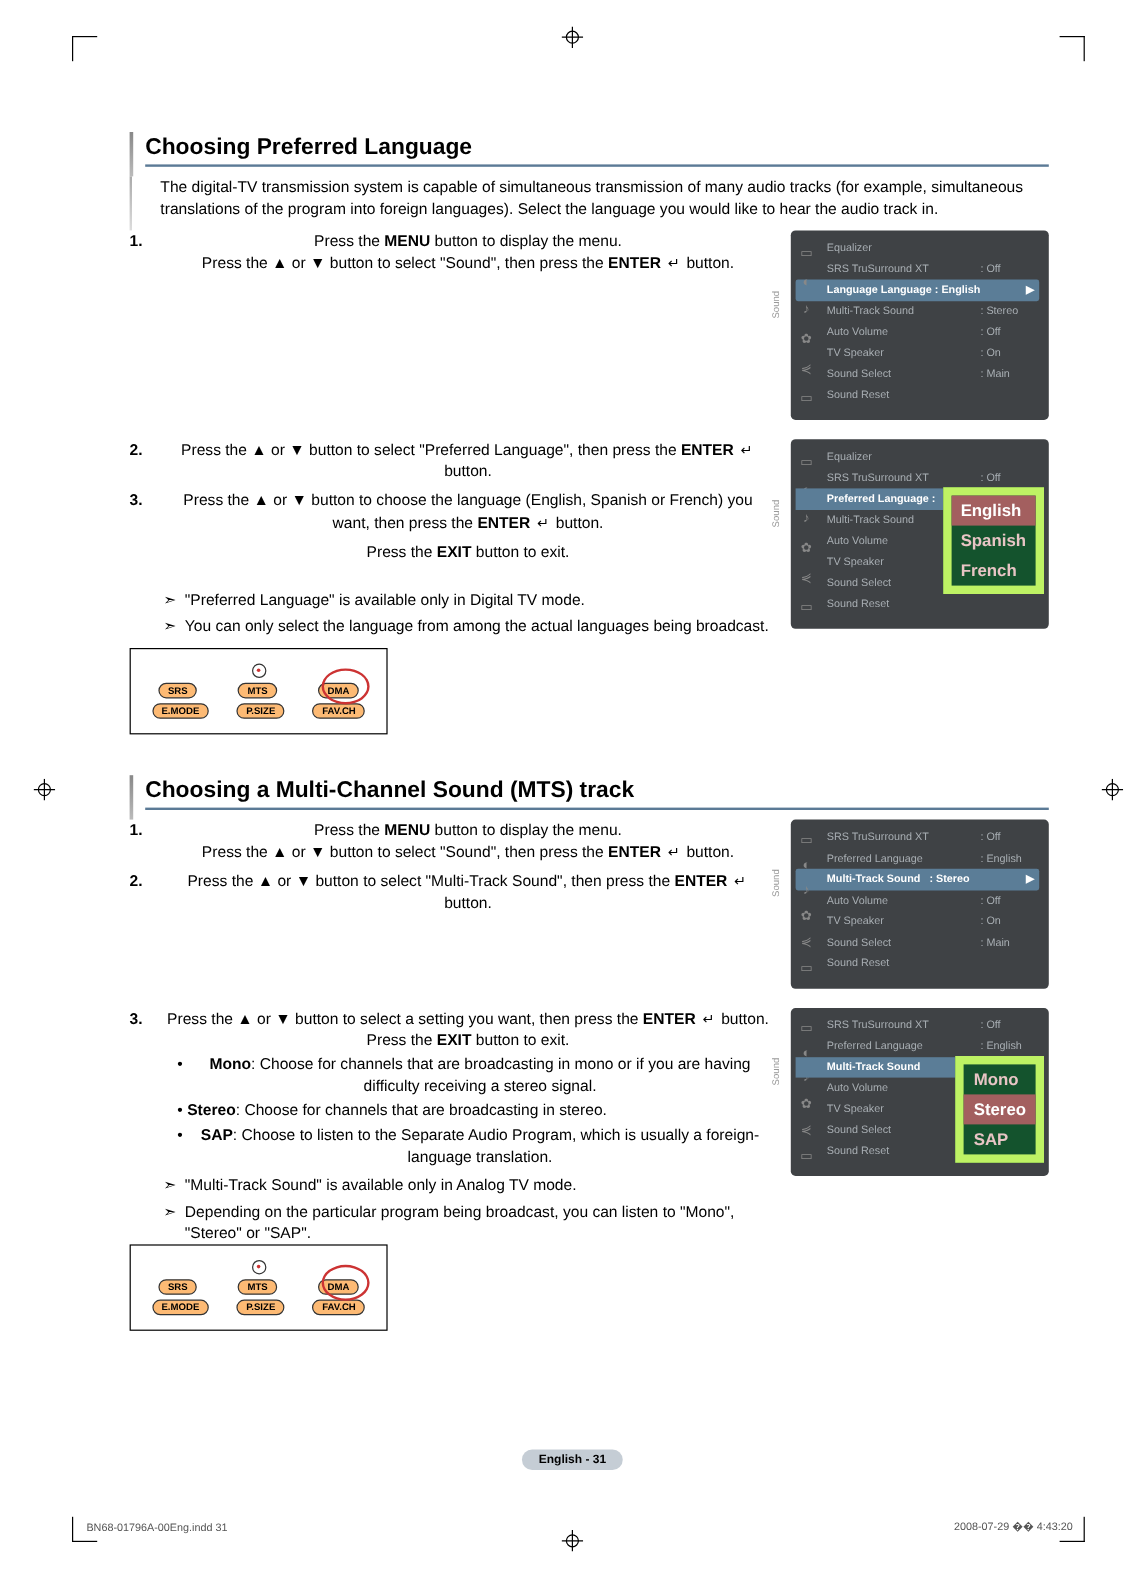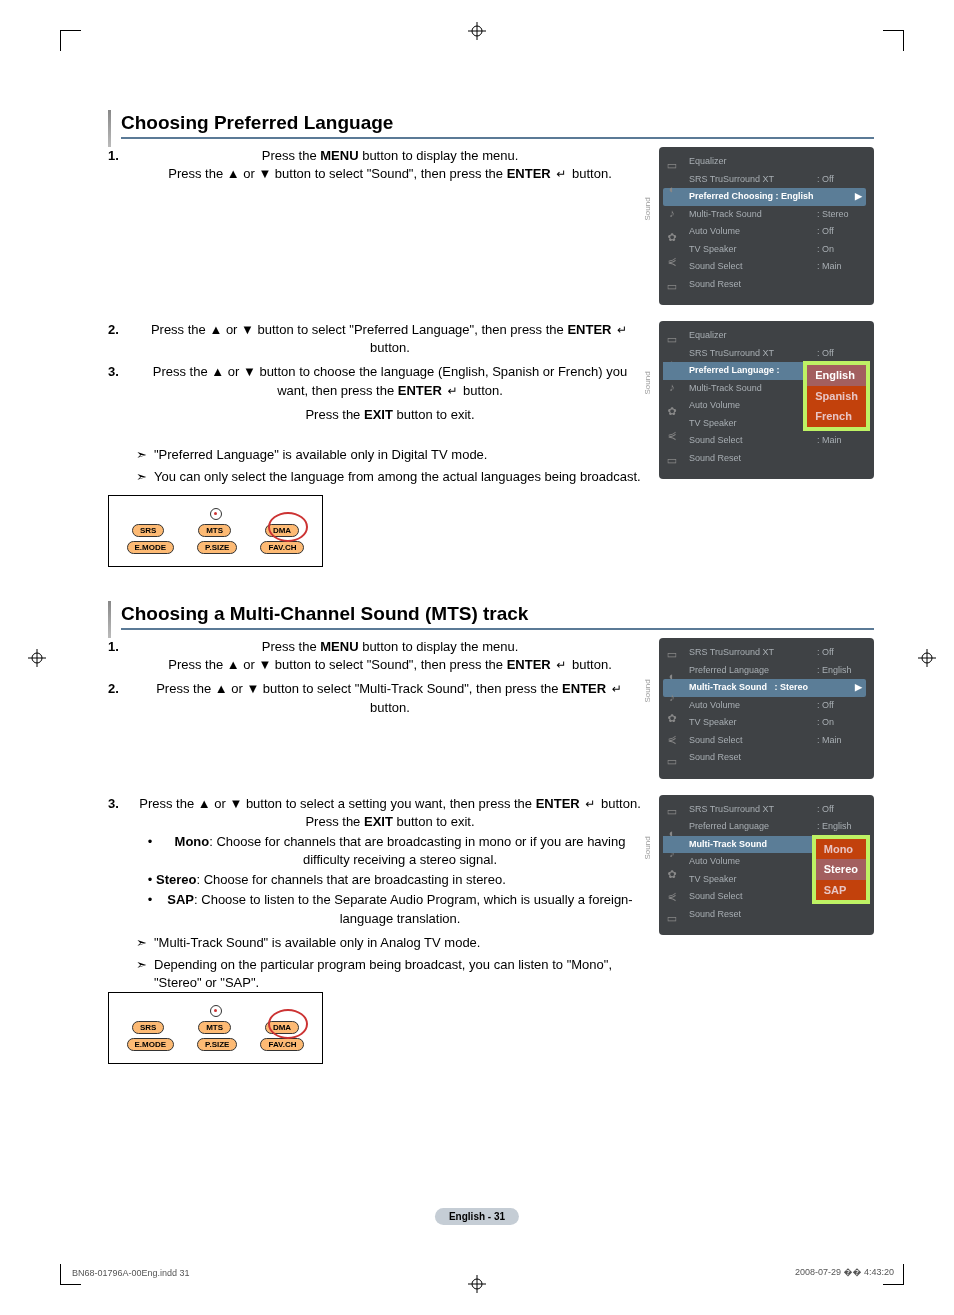--- a/index.html
+++ b/index.html
@@ -39,21 +39,21 @@
   
   .tv-box { background:#3f4245; border-radius:4px; padding:6px 8px 12px 4px; margin-bottom:16px; font-size:9px; color:#a8aeb3; position:relative; }
   .tv-row { display:flex; justify-content:space-between; padding:2px 4px 2px 26px; line-height:1.5; }
   .tv-row.hl { background:#5b7d97; color:#fff; font-weight:bold; border-radius:2px; }
   .tv-row.hl2 { background:#5b7d97; color:#fff; font-weight:bold; }
   .tv-val { color:#a8aeb3; min-width:45px; text-align:left; }
   .tv-icons { position:absolute; left:4px; top:6px; bottom:6px; width:18px; display:flex; flex-direction:column; justify-content:space-around; align-items:center; }
   .tv-icons span { color:#888; font-size:11px; }
   .tv-side-label { position:absolute; left:-12px; top:50%; transform:rotate(-90deg) translateX(10px); transform-origin:left center; font-size:8px; color:#999; }
   .tv-arrow { color:#fff; }
-  .dropdown { position:absolute; right:-4px; background:#c2410c; border:4px solid #bef264; font-size:11px; color:#e8c5c5; z-index:5; }
+  .dropdown { position:absolute; right:-4px; background:#14532d; border:7px solid #bef264; font-size:14px; color:#e8c5c5; z-index:5; }
   .dropdown div { padding:2px 8px; }
   .dropdown div.sel { background:#a35f5f; color:#fff; }
 
   
   .remote-box { border:1px solid #000; padding:8px 6px; margin-bottom:16px; background:#fff; }
   .remote-box .rb-row { display:flex; justify-content:space-around; margin:4px 0; }
   .rb-btn { border:1px solid #333; border-radius:10px; padding:1px 7px; font-size:8px; font-weight:bold; background:#fdba74; }
   .rb-dot { width:10px; height:10px; border:1px solid #333; border-radius:50%; display:inline-block; position:relative; }
   .rb-dot::after { content:""; position:absolute; left:3px; top:3px; width:3px; height:3px; background:#c33; border-radius:50%; }
   .rb-circle { position:absolute; border:2px solid #c33; border-radius:50%; width:36px; height:26px; }
@@ -108,20 +108,22 @@
   </div>
 
   <div class="title-wrap">
     <div class="title-bar"></div>
     <div style="flex:1">
       <h2 class="section-title">Choosing Preferred Language</h2>
     </div>
   </div>
   <div class="intro-wrap">
     <div class="intro-bar"></div>
+    <div class="intro-block" style="padding-left:12px">The digital-TV transmission system is capable of simultaneous transmission of many audio tracks (for example, simultaneous translations of the program into foreign languages).
+Select the language you would like to hear the audio track in.</div>
   </div>
 
   <div class="two-col">
     <div class="col-left">
       <ol class="steps">
         <li>
           <span class="num">1.</span>
           <div class="step-body">
             <span>Press the </span><b>MENU</b><span> button to display the menu.</span><br>
             <span>Press the ▲ or ▼ button to select "Sound", then press the </span><b>ENTER</b> <span class="enter-icon"></span><span> button.</span>
@@ -143,21 +145,21 @@
           </div>
         <div class="tv-row">
             <span>Equalizer</span>
             <span class="tv-val"></span>
           </div>
         <div class="tv-row">
             <span>SRS TruSurround XT</span>
             <span class="tv-val">: Off</span>
           </div>
         <div class="tv-row hl">
-            <span>Preferred Choosing : English</span>
+            <span>Language Language : English</span>
             <span class="tv-arrow">▶</span>
           </div>
         <div class="tv-row">
             <span>Multi-Track Sound</span>
             <span class="tv-val">: Stereo</span>
           </div>
         <div class="tv-row">
             <span>Auto Volume</span>
             <span class="tv-val">: Off</span>
           </div>

